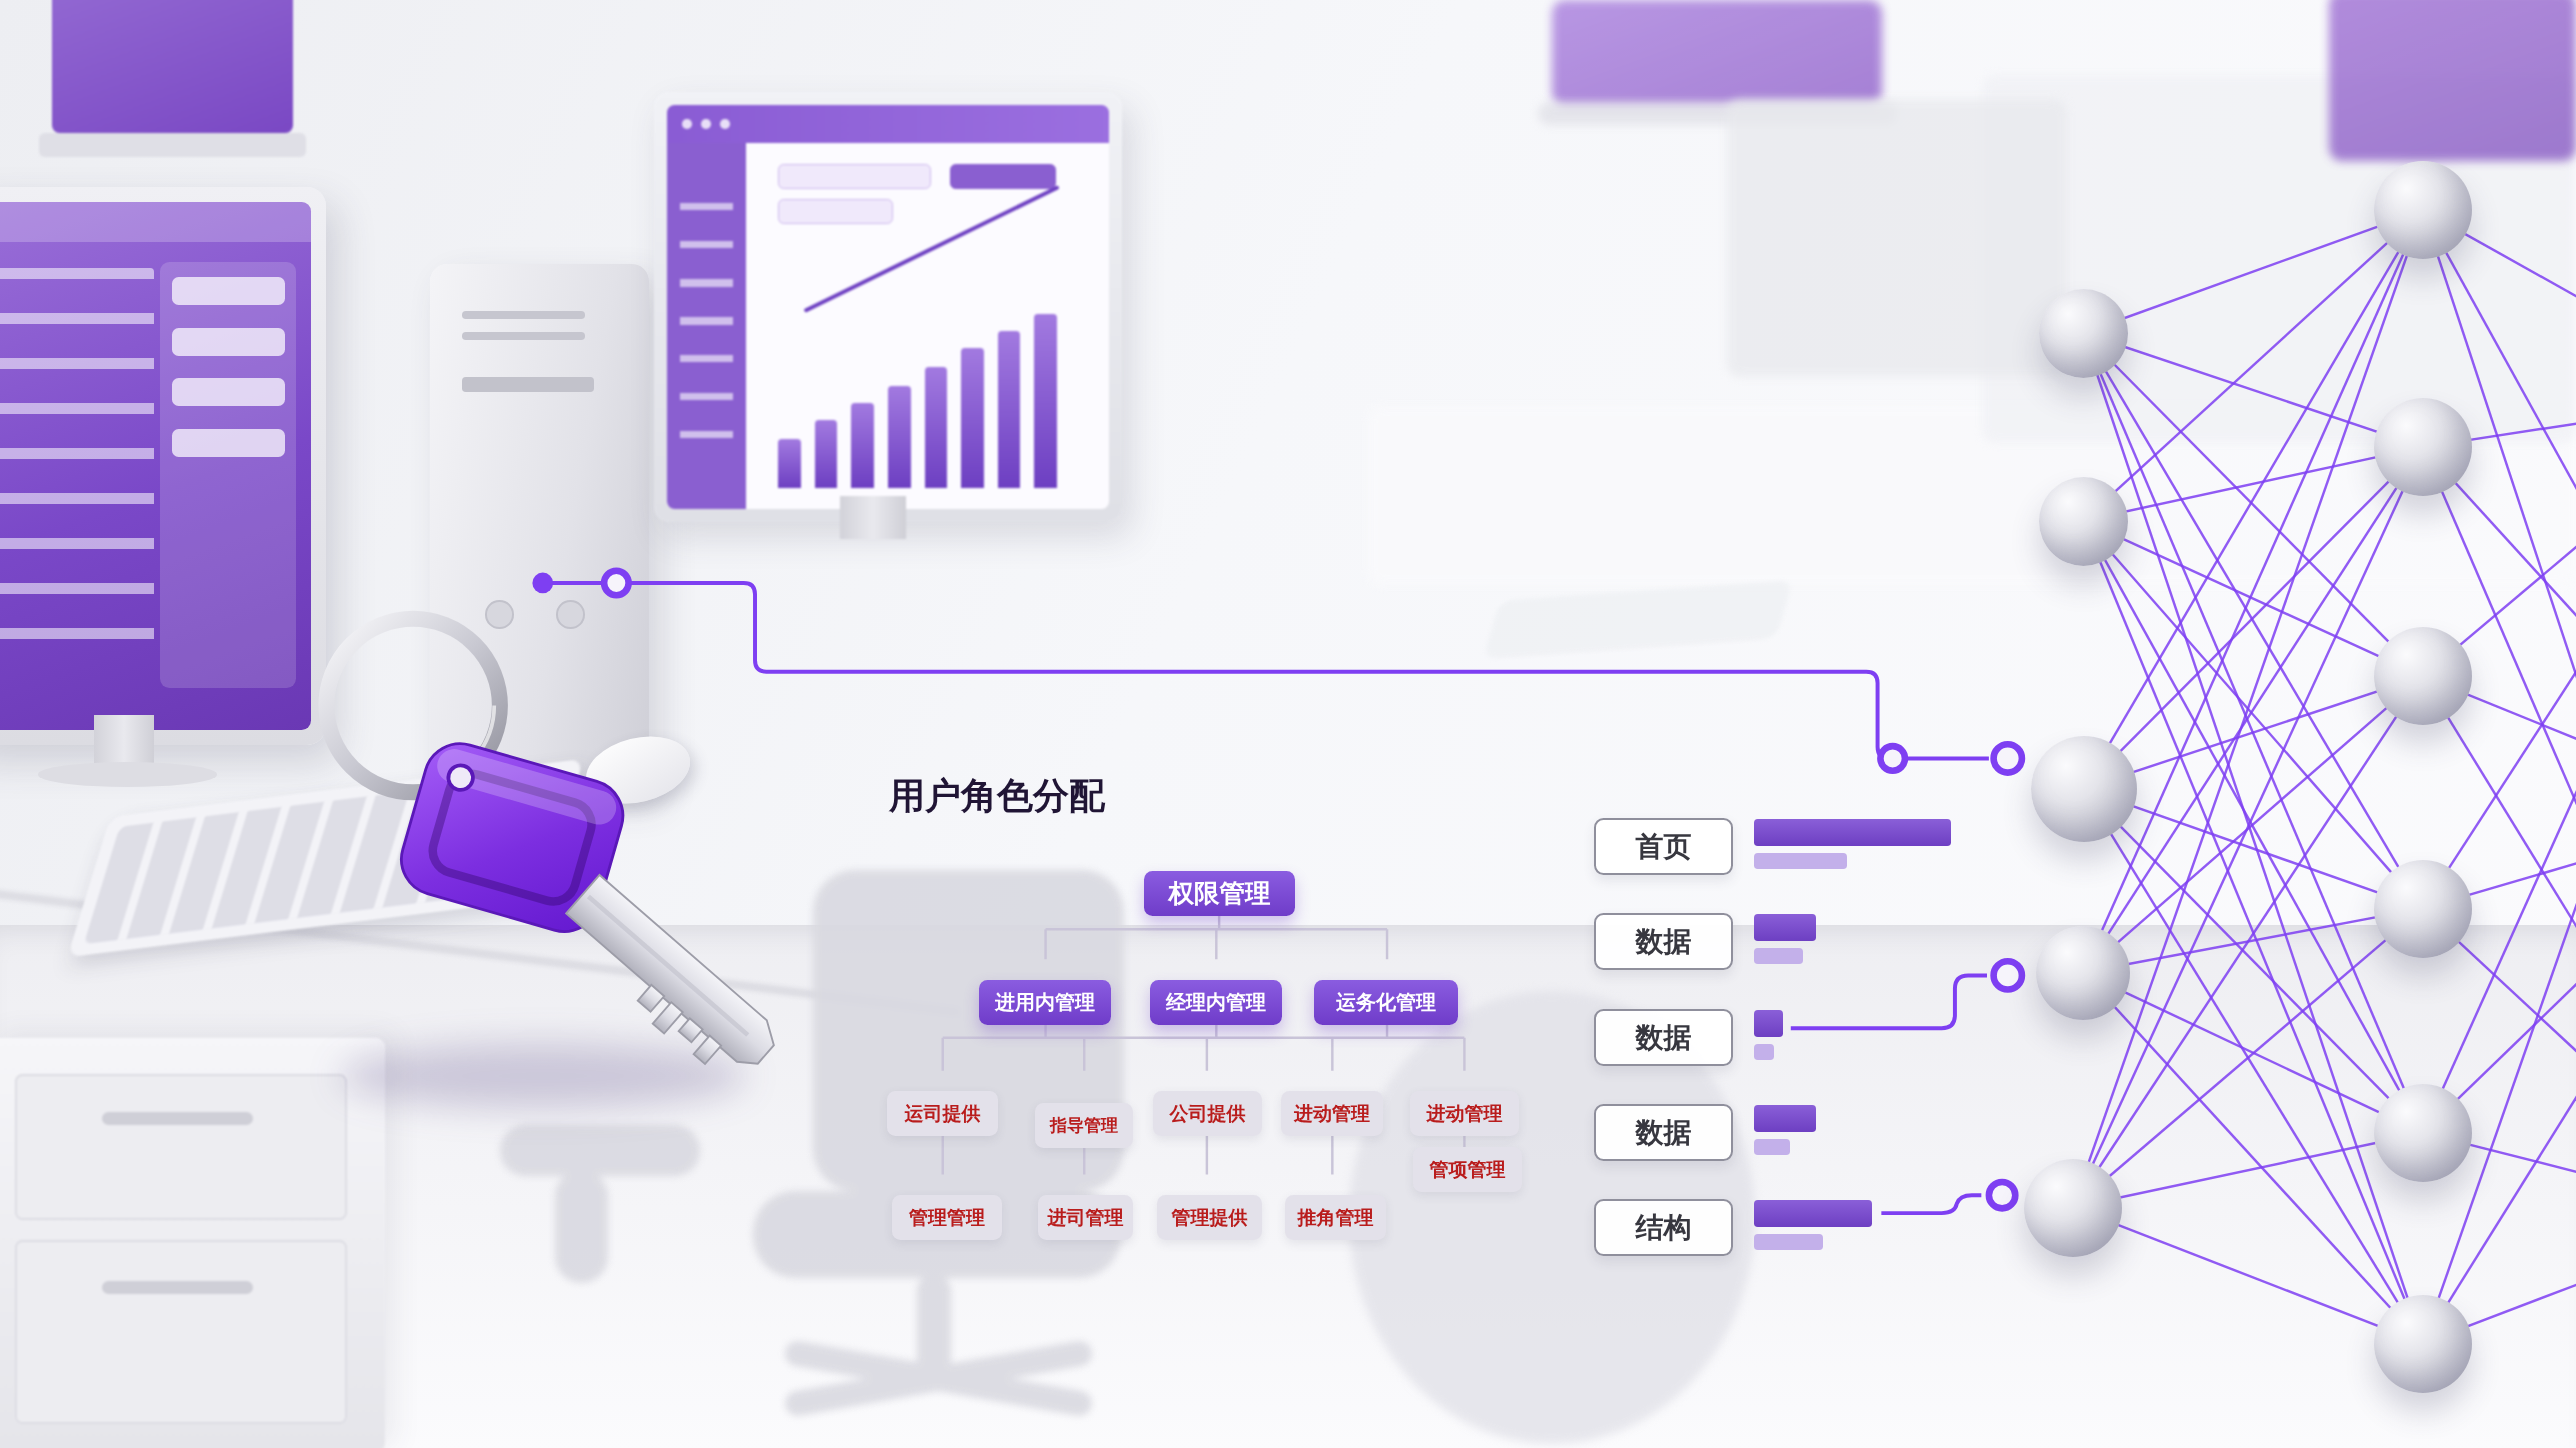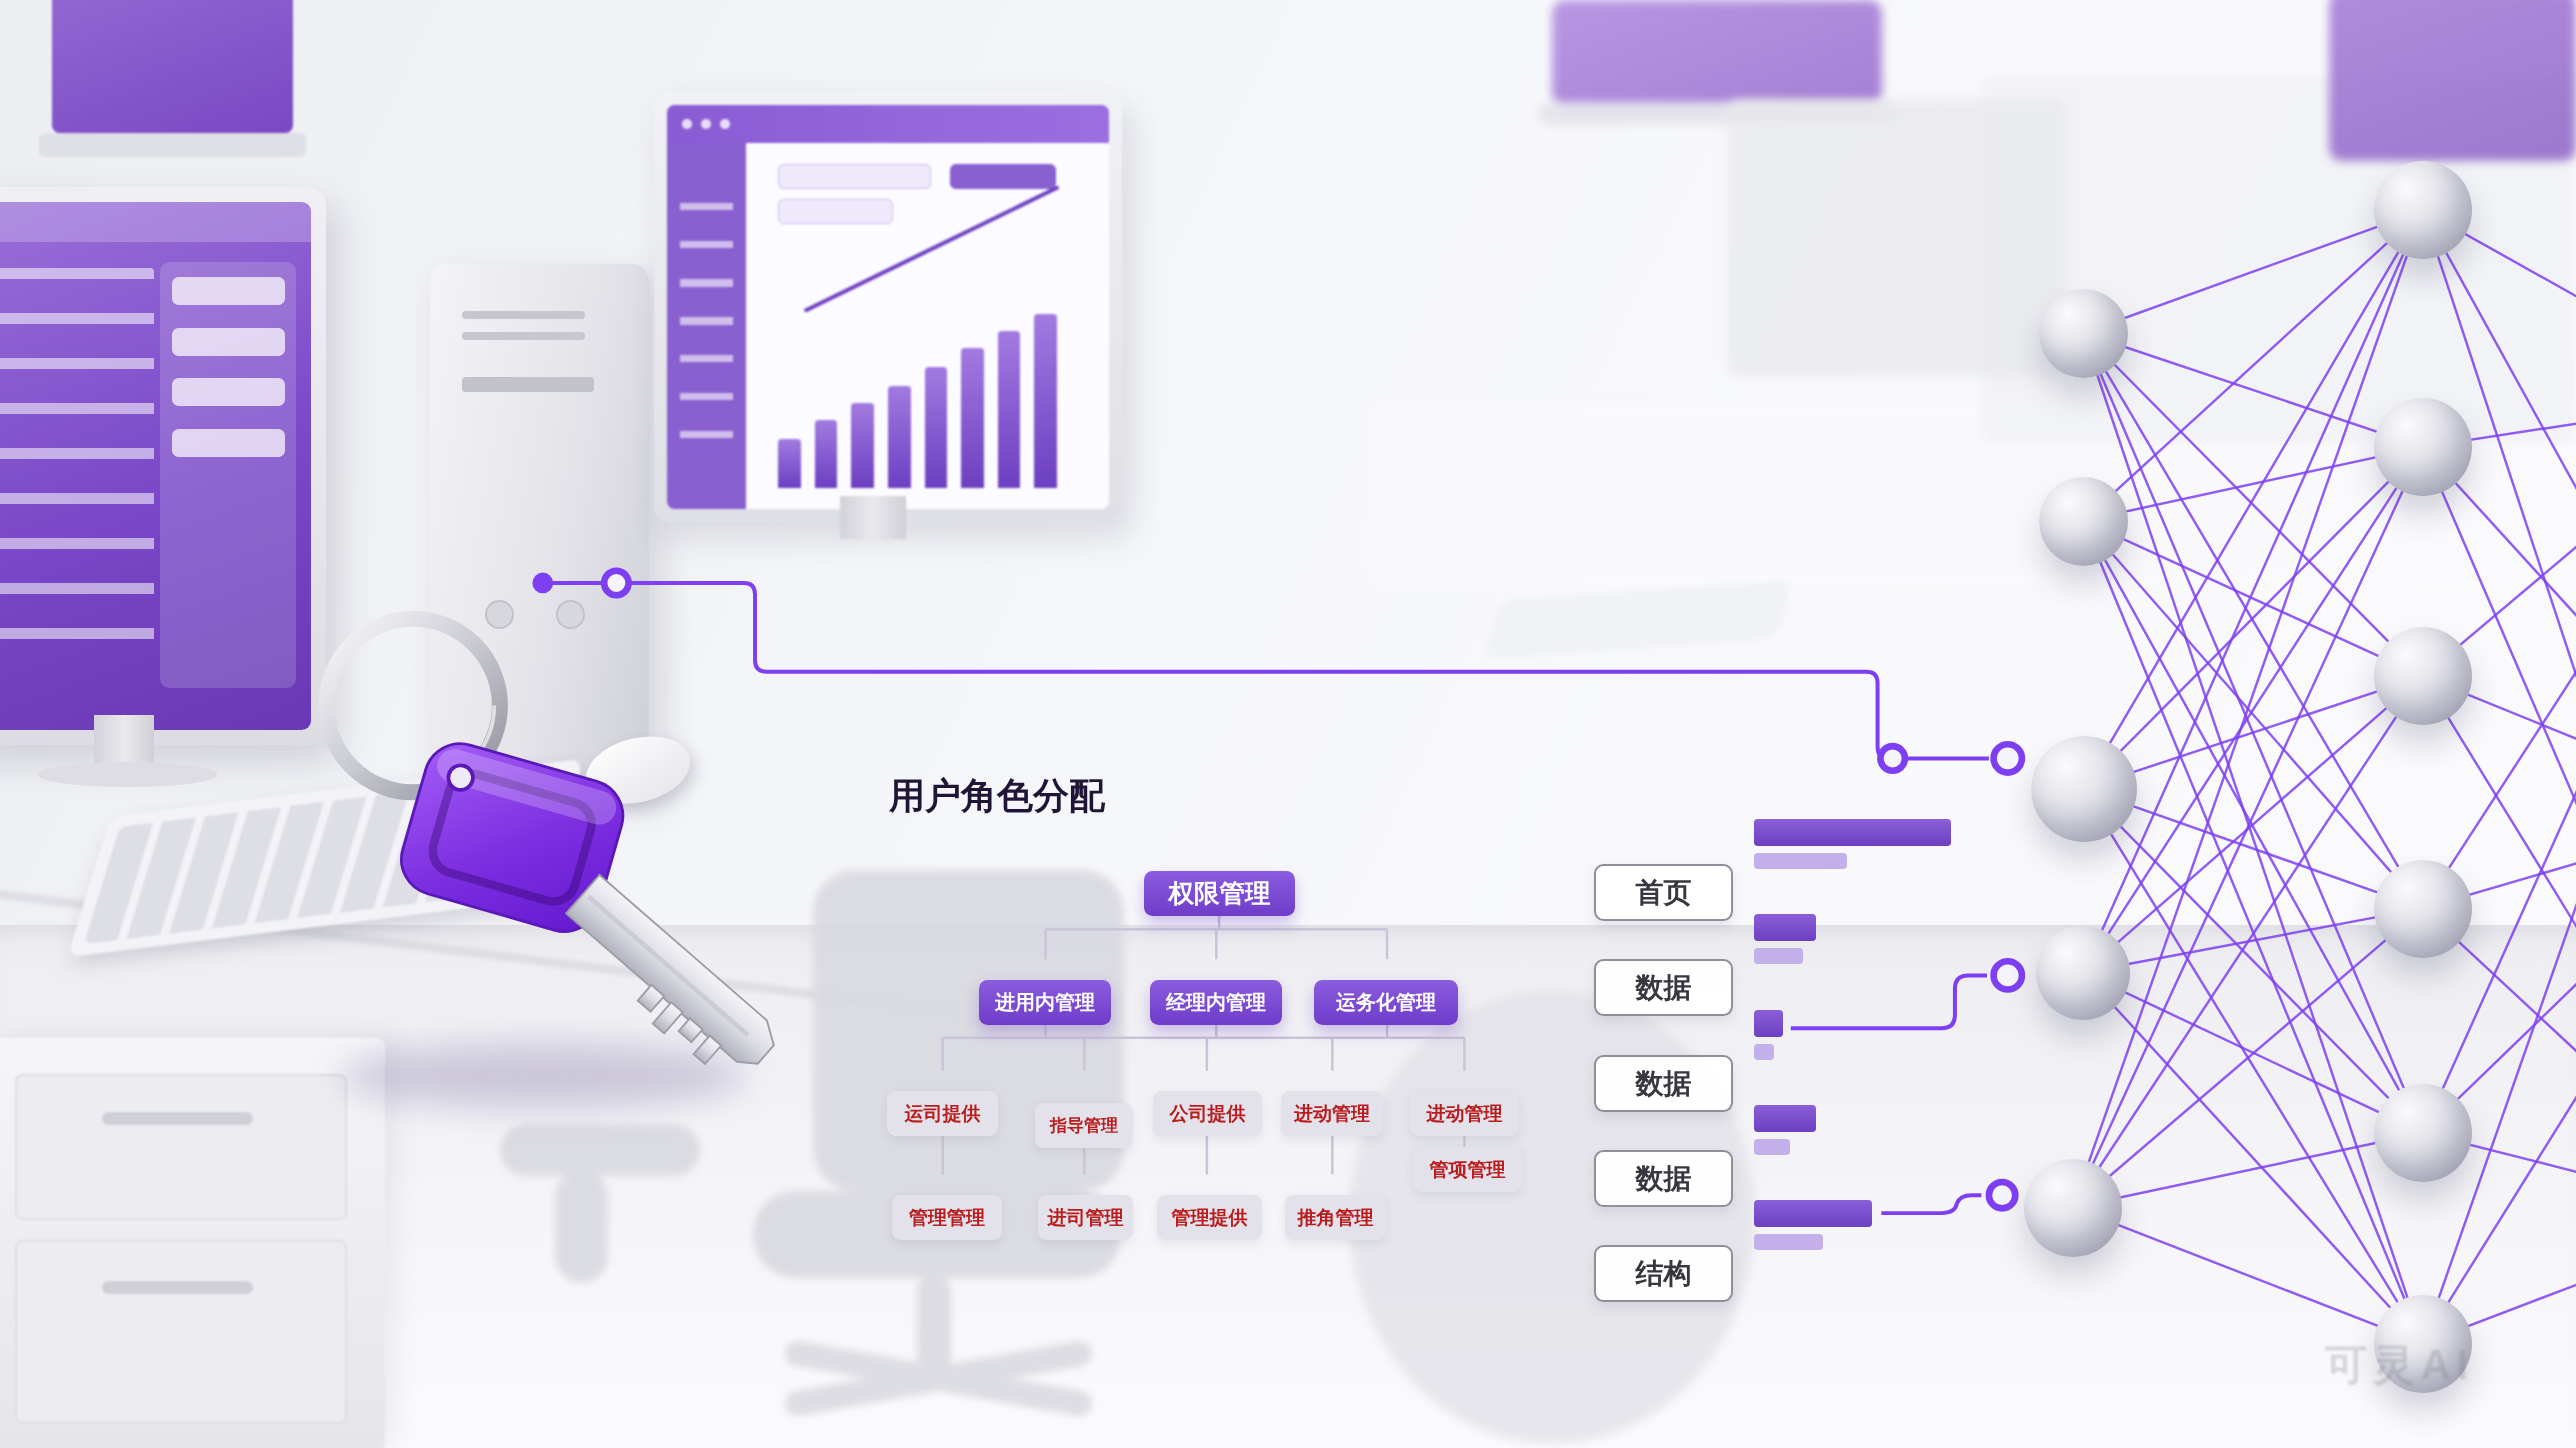--- a/index.html
+++ b/index.html
@@ -75,21 +75,21 @@
   .sphere{position:absolute;border-radius:50%;z-index:22;background:radial-gradient(circle at 33% 28%,#fbfbfd 0%,#e4e4ea 35%,#c4c4ce 68%,#9c9caa 100%);box-shadow:0 19px 30px rgba(60,60,95,.20), inset -9.4px -13.2px 24.5px rgba(120,120,150,.28);}
 
   
   .org-heading{position:absolute;left:889px;top:772px;font-size:36px;font-weight:800;color:#201535;z-index:32;}
   .tree-svg path{fill:none;stroke:#c9c4d8;stroke-width:2.6;}
   .node{position:absolute;display:flex;align-items:center;justify-content:center;border-radius:8.5px;z-index:32;white-space:nowrap;margin-top:20px;}
   .node.purple{background:linear-gradient(180deg,#8a5ce0,#6f3cc9);color:#fff;font-weight:700;box-shadow:0 7.5px 15px rgba(110,60,200,.30);}
   .node.gray{background:#e3e1ea;color:#b91c1c;font-weight:600;box-shadow:0 3.8px 9.4px rgba(80,80,110,.10);}
 
   
-  .menu-btn{position:absolute;left:1594px;width:135px;height:53px;background:rgba(255,255,255,.94);border:2.8px solid #8f8f9c;border-radius:9.4px;display:flex;align-items:center;justify-content:center;font-size:28px;font-weight:600;color:#37373f;z-index:32;box-shadow:0 5.7px 11.3px rgba(60,60,90,.10);margin-top:46px;}
+  .menu-btn{position:absolute;left:1594px;width:135px;height:53px;background:rgba(255,255,255,.94);border:2.8px solid #8f8f9c;border-radius:9.4px;display:flex;align-items:center;justify-content:center;font-size:28px;font-weight:600;color:#37373f;z-index:32;box-shadow:0 5.7px 11.3px rgba(60,60,90,.10);}
   .bar-row{position:absolute;left:1754px;display:flex;flex-direction:column;gap:6.6px;z-index:31;}
   .bar{border-radius:3.8px;}
   .bar-dark{height:27px;background:linear-gradient(180deg,#8a5fd8,#6d3fc2);}
   .bar-light{height:16px;background:#c3b0ea;}
 
   
   .key-shadow{position:absolute;left:340px;top:1043px;width:406px;height:66px;background:rgba(70,50,120,.22);border-radius:50%;filter:blur(17px);z-index:39;}
   .key-svg{position:absolute;left:300px;top:583px;width:528px;height:528px;z-index:40;}
 
   
@@ -351,16 +351,15 @@
     <g transform="translate(300,330) rotate(41)">
       <polygon points="0,-27 235,-27 258,-12 258,14 240,27 0,27" fill="url(#shaftGrad)" stroke="#9d9da8" stroke-width="2"></polygon>
       <rect x="118" y="25" width="18" height="22" fill="url(#shaftGrad)" stroke="#9d9da8" stroke-width="2"></rect>
       <rect x="146" y="25" width="16" height="30" fill="url(#shaftGrad)" stroke="#9d9da8" stroke-width="2"></rect>
       <rect x="172" y="25" width="18" height="18" fill="url(#shaftGrad)" stroke="#9d9da8" stroke-width="2"></rect>
       <rect x="200" y="25" width="16" height="26" fill="url(#shaftGrad)" stroke="#9d9da8" stroke-width="2"></rect>
       <line x1="6" y1="-2" x2="230" y2="-2" stroke="#c9c9d3" stroke-width="5" opacity=".85"></line>
     </g>
   </svg>
 
-  <div class="watermark">可灵AI</div>
 
 </div>
 
 
 </body></html>

